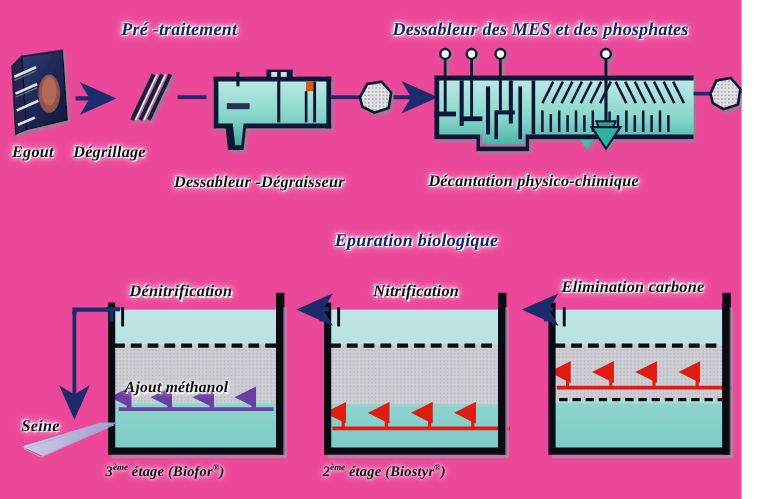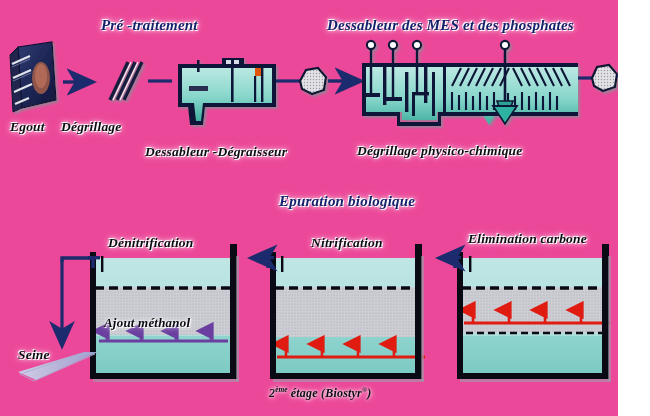--- a/index.html
+++ b/index.html
@@ -343,32 +343,37 @@
   <div class="lbl lbl-head" style="left:327px; top:18px;">Dessableur  des MES et des phosphates</div>
 
   <div class="lbl lbl-head" style="left:279px; top:194px;">Epuration  biologique</div>
 
   <div class="lbl lbl-sub" style="left:10px; top:120px;text-align:center;">Egout</div>
 
   <div class="lbl lbl-sub" style="left:61px; top:120px;">Dégrillage</div>
 
   <div class="lbl lbl-sub" style="left:145px; top:145px;">Dessableur -Dégraisseur</div>
 
-  <div class="lbl lbl-sub" style="left:357px; top:144px;">Dégrillage  physico-chimique</div>
+  <div class="lbl lbl-sub" style="left:357px; top:144px;">Décantation  physico-chimique</div>
 
   <div class="lbl lbl-sub" style="left:108px; top:236px;">Dénitrification</div>
 
   <div class="lbl lbl-sub" style="left:311px; top:236px;">Nitrification</div>
 
   <div class="lbl lbl-sub" style="left:468px; top:232px;">Elimination  carbone</div>
 
   <div class="lbl lbl-inner" style="left:104px; top:316px;">Ajout méthanol</div>
 
   <div class="lbl lbl-sub" style="left:18px; top:348px;">Seine</div>
 
+  <div class="lbl lbl-small" style="left:88px; top:386px;">
+    <span>3</span><span class="sup">ème</span>
+    <span>étage</span>
+    (<span>Biofor</span><span class="reg">®</span>)
+  </div>
 
   <div class="lbl lbl-small" style="left:269px; top:386px;">
     <span>2</span><span class="sup">ème</span>
     <span>étage</span>
     (<span>Biostyr</span><span class="reg">®</span>)
   </div>
 
 
 </div>
 

